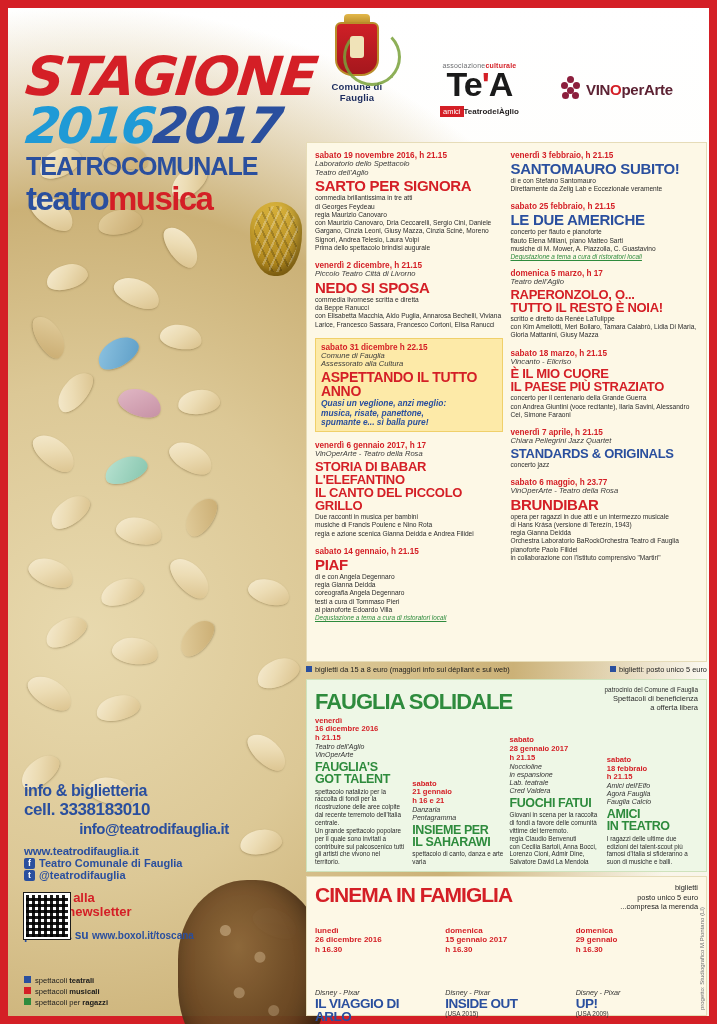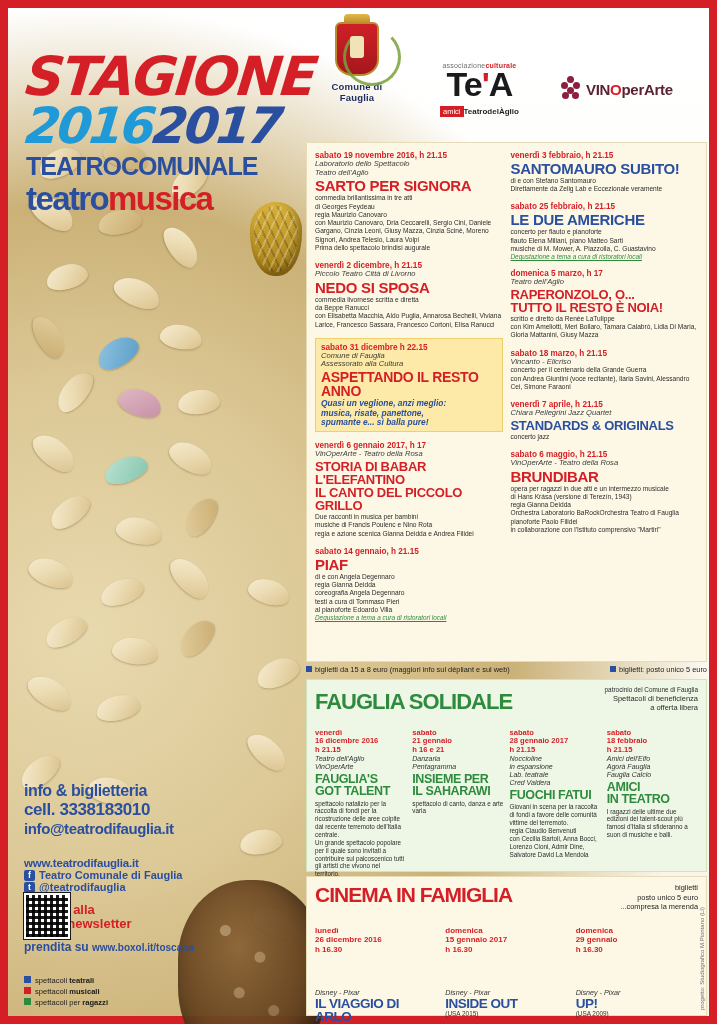--- a/index.html
+++ b/index.html
@@ -148,21 +148,21 @@
 
   
   .solidale {
     position:absolute; left:306px; top:679px; width:401px; height:193px;
     background:#eef7e6; border:1px solid #cfe3bd; padding:6px 8px;
   }
   .sol-head { display:flex; align-items:flex-end; justify-content:space-between; }
   .sol-title { font-size:22px; font-weight:bold; color:#2e8b3d; letter-spacing:-1px; line-height:.95;}
   .sol-sub { font-size:7.5px; color:#2b2b2b; text-align:right; line-height:1.25;}
   .sol-sub .patro{ font-size:6.4px; }
-  .sol-cols { display:flex; gap:6px; margin-top:16px; }
+  .sol-cols { display:flex; gap:6px; margin-top:4px;align-items:flex-end; }
   .sol-col { width:25%; }
   .sol-col .when{ font-size:7.6px; font-weight:bold; color:#d41f26; line-height:1.15;}
   .sol-col .where{ font-size:7px; font-style:italic; color:#333; line-height:1.15;}
   .sol-col .name{ font-weight:bold; color:#2e8b3d; font-size:12.5px; line-height:.98; letter-spacing:-.4px; margin:2px 0;}
   .sol-col .body{ font-size:6.3px; color:#2b2b2b; line-height:1.25;}
 
   
   .cinema {
     position:absolute; left:306px; top:876px; width:401px; height:140px;
     background:#fdf8e6; border:1px solid #e6dcb8; padding:6px 8px;
@@ -174,21 +174,21 @@
   .cin-col{ width:33.33%; }
   .cin-col .when{ font-size:8px; font-weight:bold; color:#d41f26; line-height:1.2;}
   .cin-col .maker{ font-size:7.2px; font-style:italic; color:#333;margin-top:33px;}
   .cin-col .film{ font-size:13.5px; font-weight:bold; color:#2a4f9e; letter-spacing:-.5px; line-height:1;}
   .cin-col .year{ font-size:6.4px; color:#333;}
 
   
   .info { position:absolute; left:24px; top:782px; width:260px; color:#2a4f9e;}
   .info .l1{ font-size:16px; font-weight:bold; letter-spacing:-.4px;}
   .info .l2{ font-size:17px; font-weight:bold; letter-spacing:-.4px;}
-  .info .l3{ font-size:15px; font-weight:bold; letter-spacing:-.4px; margin-bottom:20px;}
+  .info .l3{ font-size:15px; font-weight:bold; letter-spacing:-.4px; margin-bottom:8px;text-align:center;}
   .info .web{ font-size:11.5px; font-weight:bold; color:#2a4f9e; letter-spacing:-.2px;}
   .info .soc{ font-size:11px; font-weight:bold; color:#2a4f9e; display:flex; align-items:center; gap:4px;}
   .sq-ico{ display:inline-block; width:11px; height:11px; background:#2a4f9e; color:#fff; font-size:9px;
            line-height:11px; text-align:center; font-weight:bold; border-radius:2px;}
   .info .news{ font-size:13px; font-weight:bold; color:#d41f26; line-height:1.05; margin-top:10px;}
   .info .prev{ font-size:12px; font-weight:bold; color:#2a4f9e; margin-top:10px;}
   .info .prev small{ font-size:10px; }
   .qr {
     position:absolute; left:24px; top:893px; width:46px; height:46px;
     background:
@@ -314,21 +314,21 @@
         <div class="ttl red">NEDO SI SPOSA</div>
         <div class="desc" style="white-space:pre-line">commedia livornese scritta e diretta
 da Beppe Ranucci
 con Elisabetta Macchia, Aldo Puglia, Annarosa Bechelli, Viviana Larice, Francesco Sassara, Francesco Cortoni, Elisa Ranucci</div>
       </div>
 
       <div class="ev hl">
         <div class="date">sabato 31 dicembre h 22.15</div>
         <div class="venue" style="white-space:pre-line">Comune di Fauglia
 Assessorato alla Cultura</div>
-        <div class="ttl">ASPETTANDO IL RESTO ANNO</div>
+        <div class="ttl">ASPETTANDO IL TUTTO ANNO</div>
         <div class="ital" style="white-space:pre-line">Quasi un veglione, anzi meglio:
 musica, risate, panettone,
 spumante e... sì balla pure!</div>
       </div>
 
       <div class="ev">
         <div class="date">venerdì 6 gennaio 2017, h 17</div>
         <div class="venue">VinOperArte - Teatro della Rosa</div>
         <div class="ttl red sm" style="white-space:pre-line">STORIA DI BABAR L'ELEFANTINO
 IL CANTO DEL PICCOLO GRILLO</div>
@@ -373,33 +373,35 @@
         <div class="venue">Teatro dell'Aglio</div>
         <div class="ttl red sm" style="white-space:pre-line">RAPERONZOLO, O...
 TUTTO IL RESTO È NOIA!</div>
         <div class="desc" style="white-space:pre-line">scritto e diretto da Renée LaTulippe
 con Kim Ameliotti, Meri Bollaro, Tamara Calabrò, Lidia Di Maria, Gloria Mattanini, Giusy Mazza</div>
       </div>
 
       <div class="ev">
         <div class="date">sabato 18 marzo, h 21.15</div>
         <div class="venue">Vincanto - Elicriso</div>
+        <div class="ttl red sm" style="white-space:pre-line">È IL MIO CUORE
+IL PAESE PIÙ STRAZIATO</div>
         <div class="desc" style="white-space:pre-line">concerto per il centenario della Grande Guerra
 con Andrea Giuntini (voce recitante), Ilaria Savini, Alessandro Cei, Simone Faraoni</div>
       </div>
 
       <div class="ev">
         <div class="date">venerdì 7 aprile, h 21.15</div>
         <div class="venue">Chiara Pellegrini Jazz Quartet</div>
         <div class="ttl blue sm">STANDARDS &amp; ORIGINALS</div>
         <div class="desc">concerto jazz</div>
       </div>
 
       <div class="ev">
-        <div class="date">sabato 6 maggio, h 21.15</div>
+        <div class="date">sabato 6 maggio, h 23.77</div>
         <div class="venue">VinOperArte - Teatro della Rosa</div>
         <div class="ttl red">BRUNDIBAR</div>
         <div class="desc" style="white-space:pre-line">opera per ragazzi in due atti e un intermezzo musicale
 di Hans Krása (versione di Terezín, 1943)
 regia Gianna Deidda
 Orchestra Laboratorio BaRockOrchestra Teatro di Fauglia
 pianoforte Paolo Filidei
 in collaborazione con l'Istituto comprensivo "Martiri"</div>
       </div>
 

